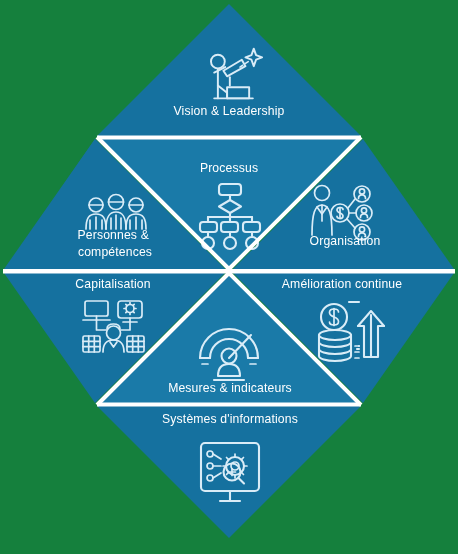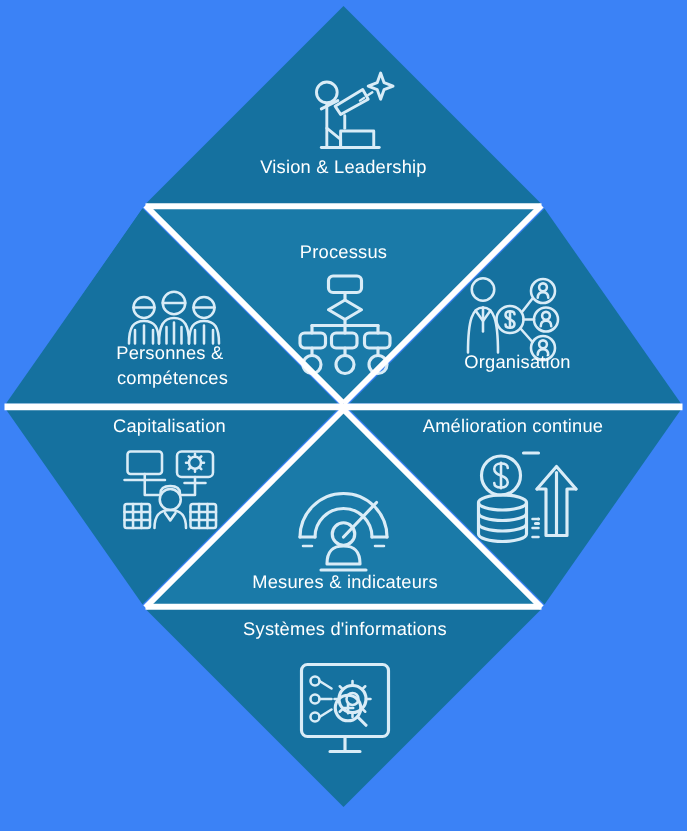--- a/index.html
+++ b/index.html
@@ -10,21 +10,21 @@
   body {
     width: 458px;
     height: 554px;
     overflow: hidden;
     font-family: "Liberation Sans", sans-serif;
   }
   #stage {
     position: relative;
     width: 458px;
     height: 554px;
-    background: #3b82f6;
+    background: #15803d;
   }
   #diagram-svg {
     position: absolute;
     left: 0;
     top: 0;
   }
   .seg-label {
     font-family: "Liberation Sans", sans-serif;
     font-size: 12.2px;
     fill: #ffffff;

